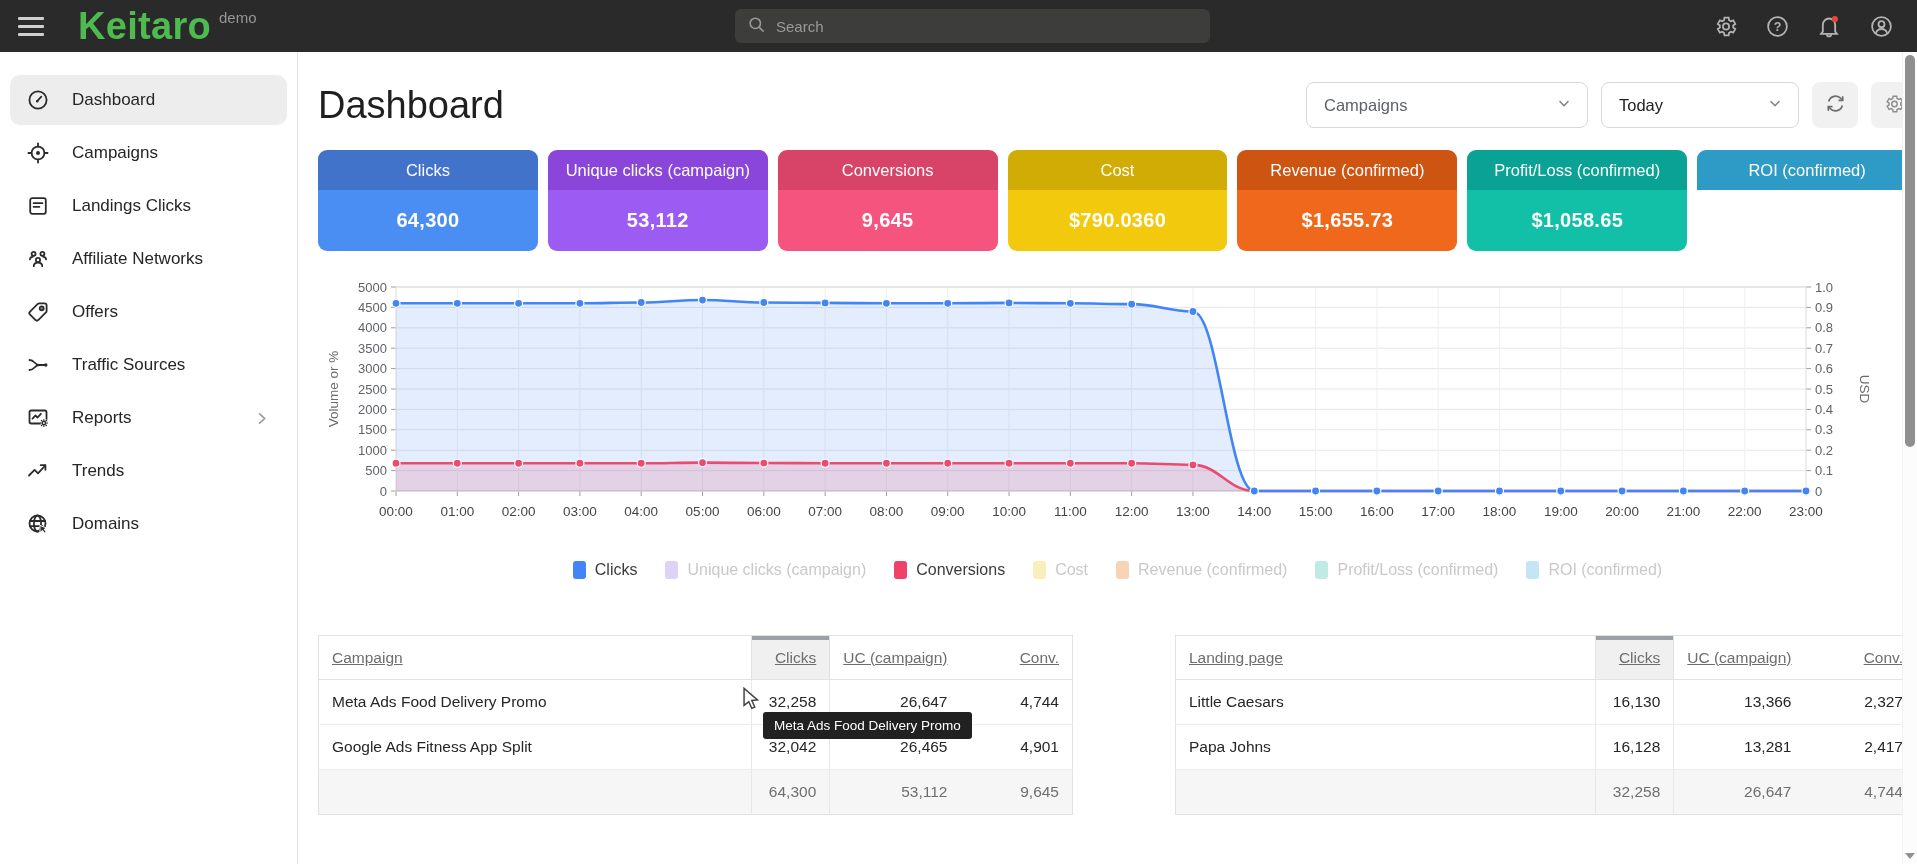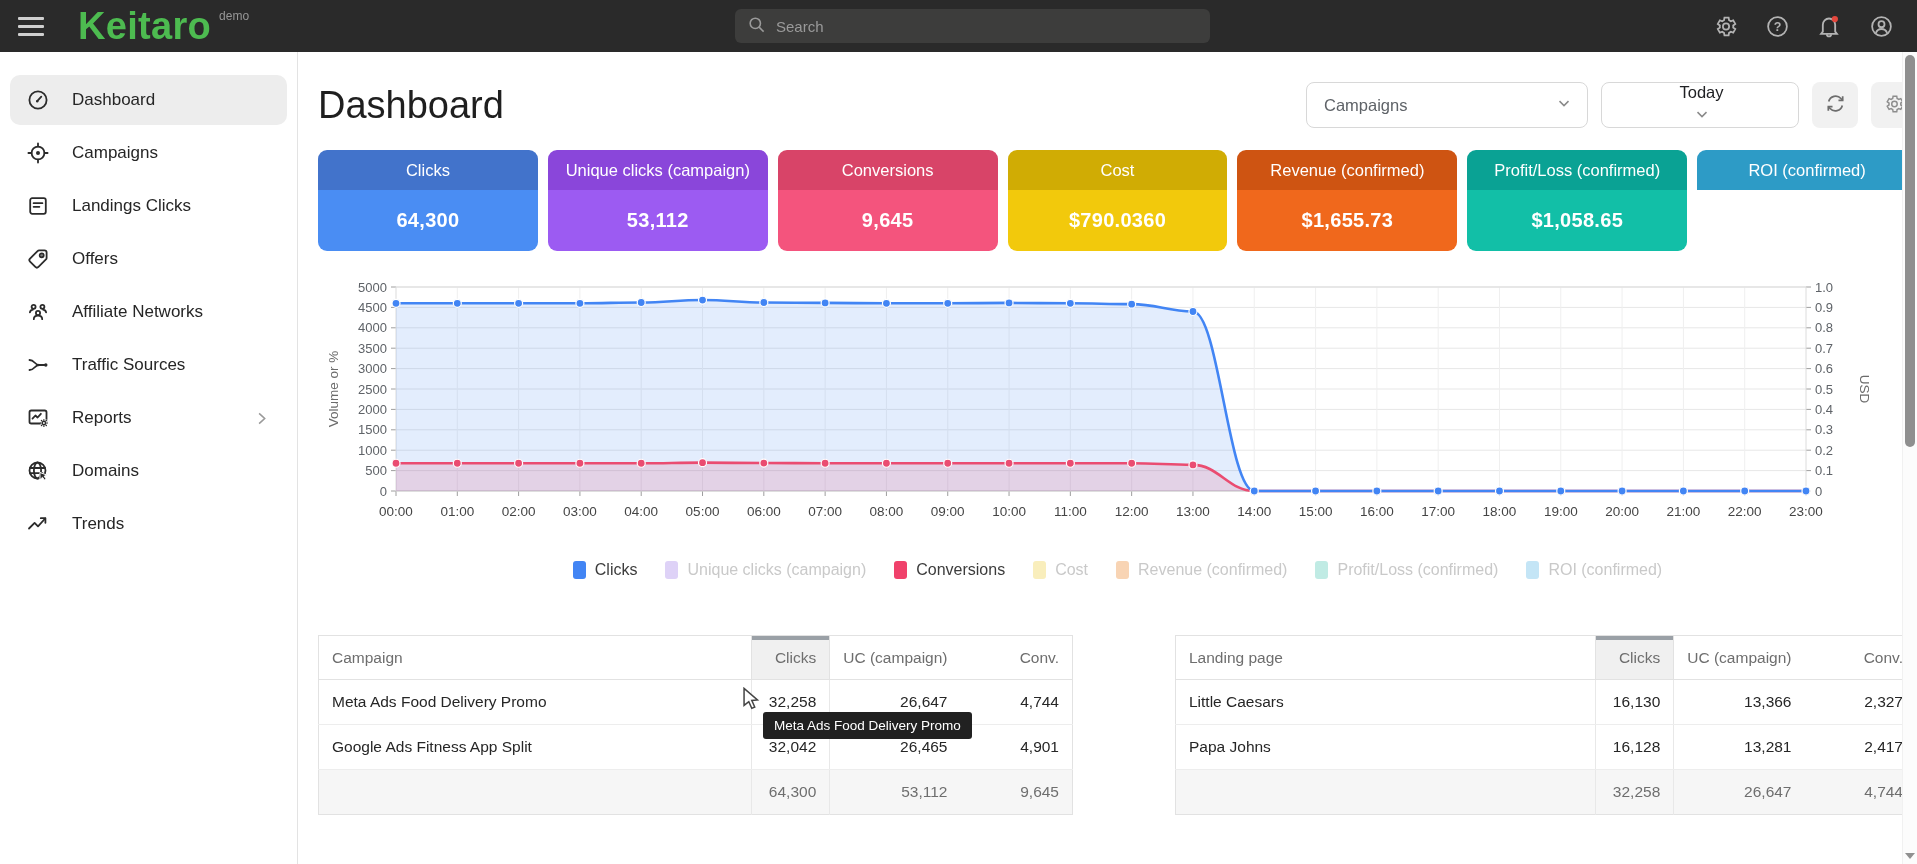--- a/index.html
+++ b/index.html
@@ -7,21 +7,21 @@
     font-family: "Liberation Sans", sans-serif; position: relative; }
 
   
   .topbar { height: 52px; background: #2a2a2a; display: flex; align-items: center;
     position: relative; padding-left: 18px; }
   .hamburger { background: none; border: none; cursor: pointer; width: 34px; height: 30px;
     display: flex; flex-direction: column; justify-content: center; gap: 5px; }
   .hamburger span { display: block; width: 26px; height: 3px; background: #cfcfcf; border-radius: 1px; }
   .brand-wrap { display: flex; align-items: flex-start; margin-left: 26px; }
   .brand { color: #4dbb50; font-size: 38px; font-weight: 700; letter-spacing: .3px; cursor: pointer; }
-  .brand-badge { color: #969696; font-size: 12px; margin: 4px 0 0 8px; }
+  .brand-badge { color: #969696; font-size: 15px; margin: 4px 0 0 8px; }
   .search { position: absolute; left: 735px; top: 9px; width: 475px; height: 34px;
     background: #3d3d3c; border-radius: 6px; display: flex; align-items: center; padding: 0 12px; }
   .search svg { flex: 0 0 auto; }
   .search input { background: transparent; border: none; outline: none; color: #dcdcdc;
     font-size: 15px; margin-left: 10px; width: 100%; font-family: "Liberation Sans", sans-serif; }
   .search input::placeholder { color: #9a9a9a; }
   .topbar-actions { position: absolute; right: 22px; top: 0; height: 52px;
     display: flex; align-items: center; gap: 24px; }
   .topbar-actions button { background: none; border: none; cursor: pointer; width: 28px; height: 28px;
     display: flex; align-items: center; justify-content: center; }
@@ -36,21 +36,21 @@
   .side-item .chev { margin-left: auto; display: flex; }
 
   .main { flex: 1; padding: 0 40px 0 20px; position: relative; }
   .main-head { display: flex; align-items: center; margin-top: 24px; height: 58px; }
   .page-title { font-size: 38px; font-weight: 400; color: #1f1f1f; }
   .controls { margin-left: auto; display: flex; gap: 13px; align-items: center; }
   .select { height: 46px; border: 1px solid #d8d8d8; border-radius: 8px; background: #fff;
     display: flex; align-items: center; justify-content: space-between; padding: 0 14px 0 17px;
     font-size: 16.5px; cursor: pointer; }
   .select.w-campaigns { width: 282px; color: #5f6368; }
-  .select.w-today { width: 198px; color: #202124; flex-direction: column; }
+  .select.w-today { width: 198px; color: #202124; }
   .icon-btn { width: 46px; height: 46px; background: #f1f1f1; border: none; border-radius: 8px;
     display: flex; align-items: center; justify-content: center; cursor: pointer; }
 
   
   .cards { display: flex; gap: 10px; margin-top: 16px; }
   .card { flex: 1; border-radius: 9px; overflow: hidden; color: #fff; text-align: center; }
   .card-head { height: 40px; line-height: 40px; font-size: 16.5px; }
   .card-value { height: 61px; display: flex; align-items: center; justify-content: center;
     font-size: 20px; font-weight: 700; letter-spacing: .3px; }
 
@@ -67,21 +67,21 @@
 
   
   .tables { display: flex; gap: 54px; margin-top: 56px; }
   #table-campaigns { width: 755px; flex: 0 0 755px; }
   #table-landings  { width: 742px; flex: 0 0 742px; margin-left: 48px; }
   .data-table { border-collapse: collapse; width: 100%; background: #fff;
     border: 1px solid #e2e2e2; font-size: 15.5px; }
   .data-table col.c-clicks { width: 78px; } .data-table col.c-uc { width: 128px; }
   .data-table col.c-conv { width: 112px; }
   .data-table th { height: 44px; font-weight: 400; color: #6e6e6e; text-align: left;
-    padding: 0 13px; border-bottom: 1px solid #e2e2e2; cursor: pointer; white-space: nowrap; }
+    padding: 0 13px; border-bottom: 1px solid #e2e2e2; cursor: pointer; white-space: nowrap; text-decoration: underline; }
   .data-table th.num { text-align: right; }
   .data-table th.sorted-th { background: #f0f0f0; box-shadow: inset 0 4px 0 #9aa0a6;
     border-left: 1px solid #e2e2e2; border-right: 1px solid #e2e2e2; }
   .data-table td { height: 45px; padding: 0 13px; color: #262626; border-bottom: 1px solid #ededed;
     white-space: nowrap; overflow: hidden; }
   .data-table td.num { text-align: right; }
   .data-table .sorted-col { border-left: 1px solid #e8e8e8; border-right: 1px solid #e8e8e8; }
   .data-table tfoot td { background: #f6f6f6; color: #6e6e6e; border-bottom: none;
     border-top: 1px solid #e2e2e2; }
 
@@ -180,42 +180,42 @@
               <svg width="24" height="24" viewBox="0 0 24 24" fill="none" stroke="#2b2b2b" stroke-width="1.8" stroke-linecap="round" stroke-linejoin="round">
                 <rect x="4.2" y="4.2" width="15.6" height="15.6" rx="2"></rect>
                 <path d="M7.6 9.2h8.8M7.6 12.8h5.8"></path>
               </svg>
             </span>
             <span>Landings Clicks</span>
           </div>
           <div class="side-item">
             <span class="sicon">
               <svg width="24" height="24" viewBox="0 0 24 24" fill="none" stroke="#2b2b2b" stroke-width="1.8" stroke-linecap="round" stroke-linejoin="round">
-                <path d="M13.1 3.4h5.3A2.2 2.2 0 0 1 20.6 5.6v5.3a2.2 2.2 0 0 1-.65 1.55l-7.5 7.5a2.2 2.2 0 0 1-3.1 0l-5.3-5.3a2.2 2.2 0 0 1 0-3.1l7.5-7.5a2.2 2.2 0 0 1 1.55-.65z"></path>
-                <circle cx="15.7" cy="8.3" r="2"></circle>
-                <text x="15.7" y="9.9" text-anchor="middle" stroke="none" fill="#2b2b2b" font-size="4.6" font-weight="bold">s</text>
-              </svg>
-            </span>
-            <span>Offers</span>
-          </div>
-          <div class="side-item">
-            <span class="sicon">
-              <svg width="24" height="24" viewBox="0 0 24 24" fill="none" stroke="#2b2b2b" stroke-width="1.8" stroke-linecap="round" stroke-linejoin="round">
                 <circle cx="7.6" cy="6.8" r="2"></circle>
                 <circle cx="16.4" cy="6.8" r="2"></circle>
                 <circle cx="12" cy="13" r="2.1"></circle>
                 <path d="M7.8 19.2c0-2.3 1.9-3.5 4.2-3.5s4.2 1.2 4.2 3.5"></path>
                 <path d="M3.9 12.4c.2-1.6 1.5-2.6 3-2.8M20.1 12.4c-.2-1.6-1.5-2.6-3-2.8"></path>
               </svg>
             </span>
             <span>Affiliate Networks</span>
           </div>
           <div class="side-item">
             <span class="sicon">
               <svg width="24" height="24" viewBox="0 0 24 24" fill="none" stroke="#2b2b2b" stroke-width="1.8" stroke-linecap="round" stroke-linejoin="round">
+                <path d="M13.1 3.4h5.3A2.2 2.2 0 0 1 20.6 5.6v5.3a2.2 2.2 0 0 1-.65 1.55l-7.5 7.5a2.2 2.2 0 0 1-3.1 0l-5.3-5.3a2.2 2.2 0 0 1 0-3.1l7.5-7.5a2.2 2.2 0 0 1 1.55-.65z"></path>
+                <circle cx="15.7" cy="8.3" r="2"></circle>
+                <text x="15.7" y="9.9" text-anchor="middle" stroke="none" fill="#2b2b2b" font-size="4.6" font-weight="bold">s</text>
+              </svg>
+            </span>
+            <span>Offers</span>
+          </div>
+          <div class="side-item">
+            <span class="sicon">
+              <svg width="24" height="24" viewBox="0 0 24 24" fill="none" stroke="#2b2b2b" stroke-width="1.8" stroke-linecap="round" stroke-linejoin="round">
                 <path d="M3.5 7c5.5 0 4.5 5 10 5h5"></path>
                 <path d="M3.5 17c5.5 0 4.5-5 10-5"></path>
                 <circle cx="19.8" cy="12" r="1.7" fill="#2b2b2b" stroke="none"></circle>
               </svg>
             </span>
             <span>Traffic Sources</span>
           </div>
           <div class="side-item">
             <span class="sicon">
               <svg width="24" height="24" viewBox="0 0 24 24" fill="none" stroke="#2b2b2b" stroke-width="1.8" stroke-linecap="round" stroke-linejoin="round">
@@ -229,36 +229,36 @@
             <span>Reports</span>
             <span class="chev">
               <svg width="19" height="19" viewBox="0 0 24 24" fill="none" stroke="#9a9a9a" stroke-width="2">
                 <path d="M9 5.5l7 6.5-7 6.5"></path>
               </svg>
             </span>
           </div>
           <div class="side-item">
             <span class="sicon">
               <svg width="24" height="24" viewBox="0 0 24 24" fill="none" stroke="#2b2b2b" stroke-width="1.8" stroke-linecap="round" stroke-linejoin="round">
+                <path d="M3 16.5l5.6-5.6 3.4 3.4 7.2-7.8"></path>
+                <path d="M14.8 6.2h4.6v4.6"></path>
+              </svg>
+            </span>
+            <span>Trends</span>
+          </div>
+          <div class="side-item">
+            <span class="sicon">
+              <svg width="24" height="24" viewBox="0 0 24 24" fill="none" stroke="#2b2b2b" stroke-width="1.8" stroke-linecap="round" stroke-linejoin="round">
                 <circle cx="11.5" cy="11.5" r="8"></circle>
                 <ellipse cx="11.5" cy="11.5" rx="3.6" ry="8"></ellipse>
                 <path d="M4 9h15M4.2 14.2h12.3"></path>
                 <path d="M14.3 13.6l6.6 2.5-2.7 1.1 1.9 2.7-1.7 1.2-1.9-2.8-2.2 2z" fill="#2b2b2b" stroke="#fff" stroke-width="1"></path>
               </svg>
             </span>
             <span>Domains</span>
-          </div>
-          <div class="side-item">
-            <span class="sicon">
-              <svg width="24" height="24" viewBox="0 0 24 24" fill="none" stroke="#2b2b2b" stroke-width="1.8" stroke-linecap="round" stroke-linejoin="round">
-                <path d="M3 16.5l5.6-5.6 3.4 3.4 7.2-7.8"></path>
-                <path d="M14.8 6.2h4.6v4.6"></path>
-              </svg>
-            </span>
-            <span>Trends</span>
           </div>
         </nav>
     </aside>
 
     <main class="main">
       <div class="main-head">
         <h1 class="page-title">Dashboard</h1>
         <div class="controls">
           <div class="select w-campaigns">
             <span>Campaigns</span>

